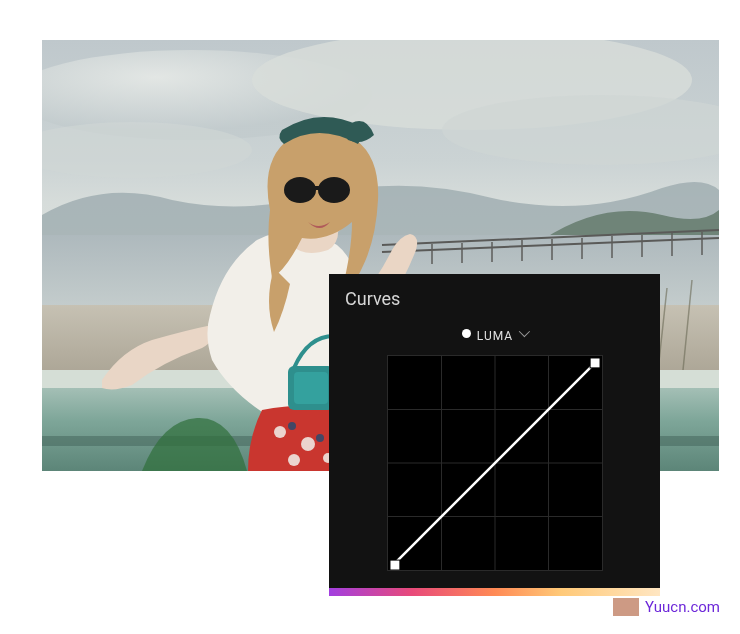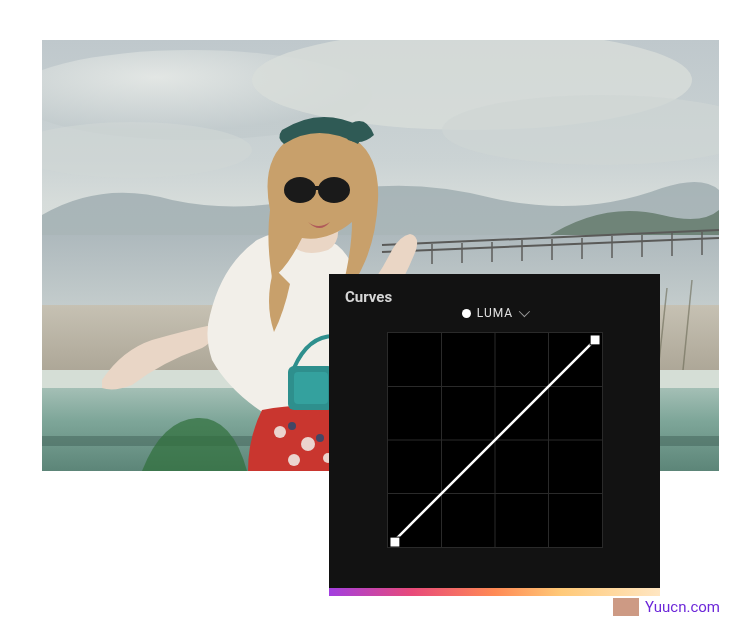--- a/index.html
+++ b/index.html
@@ -25,28 +25,27 @@
       position: absolute;
       top: 274px;
       left: 329px;
       width: 331px;
       height: 322px;
       background: #121212;
       color: #dcdcdc;
       padding: 14px 16px 8px 16px;
     }
     .panel-title {
-      font-size: 15px;
-      font-weight: 700;
+      font-size: 18px;
+      font-weight: 400;
       color: #d6d6d6;
-      margin-bottom: 0;
+      margin-bottom: 20px;
     }
     .channel-row {
       display: flex;
-      align-items: center;
       justify-content: center;
       gap: 6px;
       margin-bottom: 12px;
       cursor: pointer;
     }
     .channel-dot {
       width: 9px; height: 9px; border-radius: 50%;
       background: #ffffff;
     }
     .channel-label {

